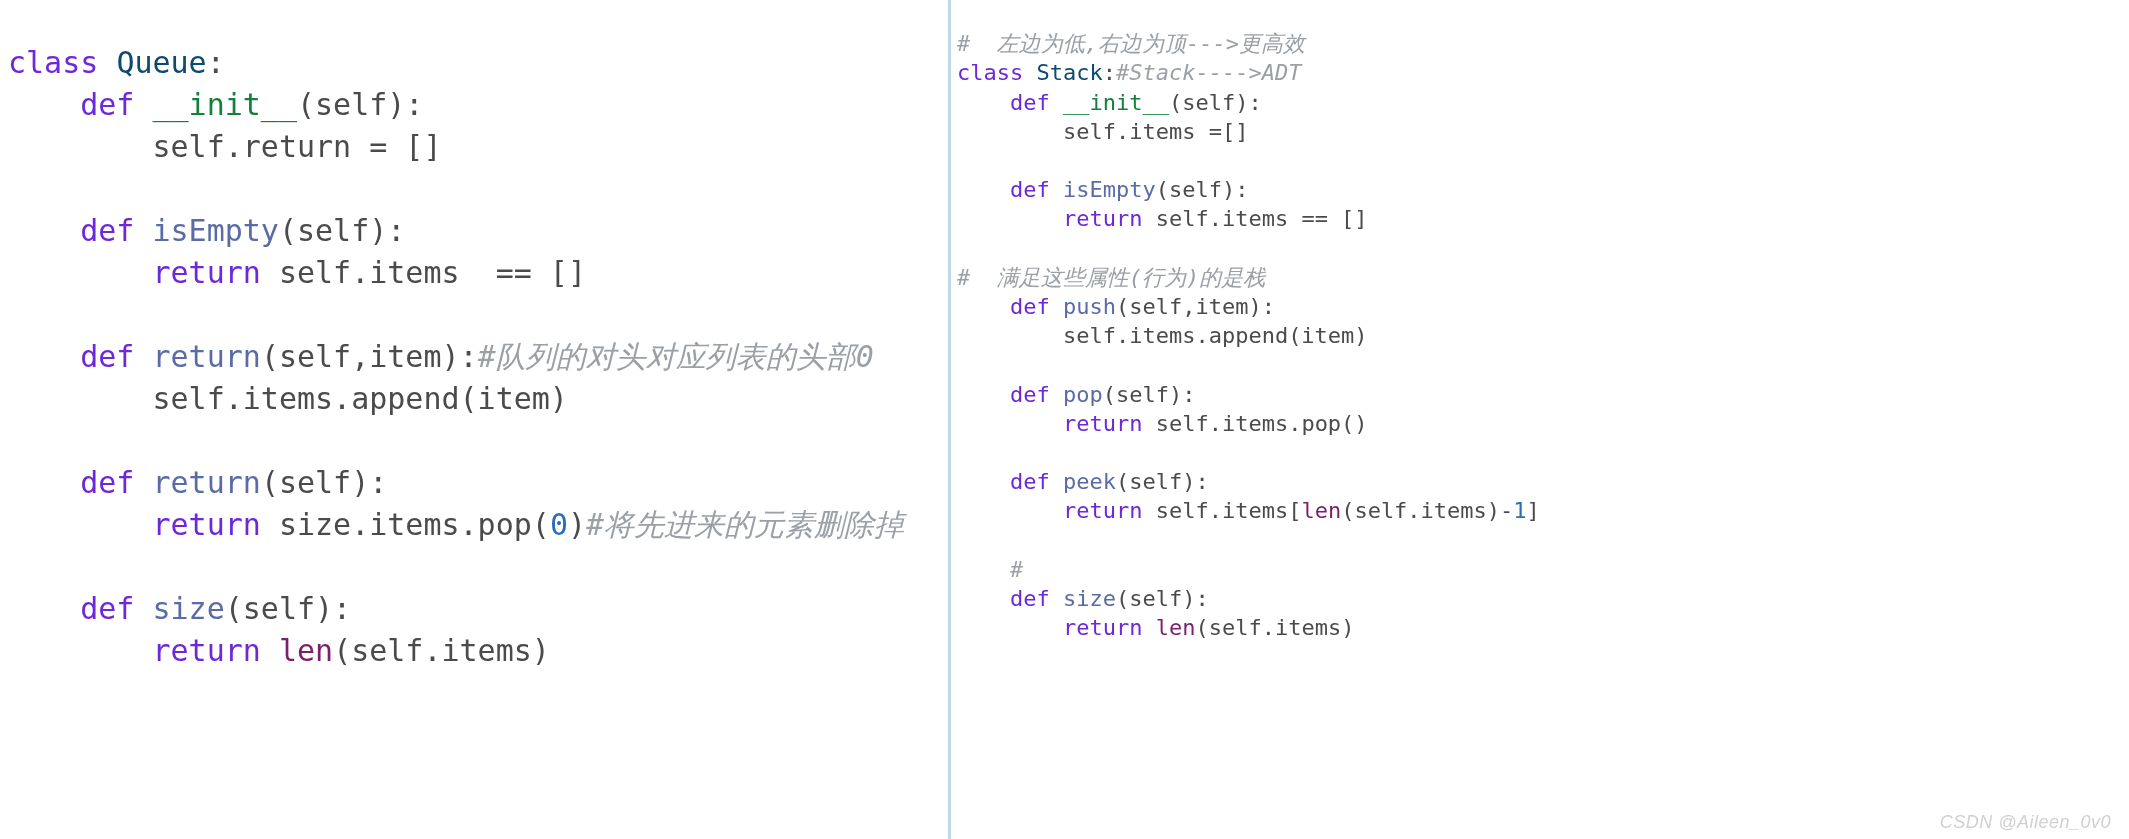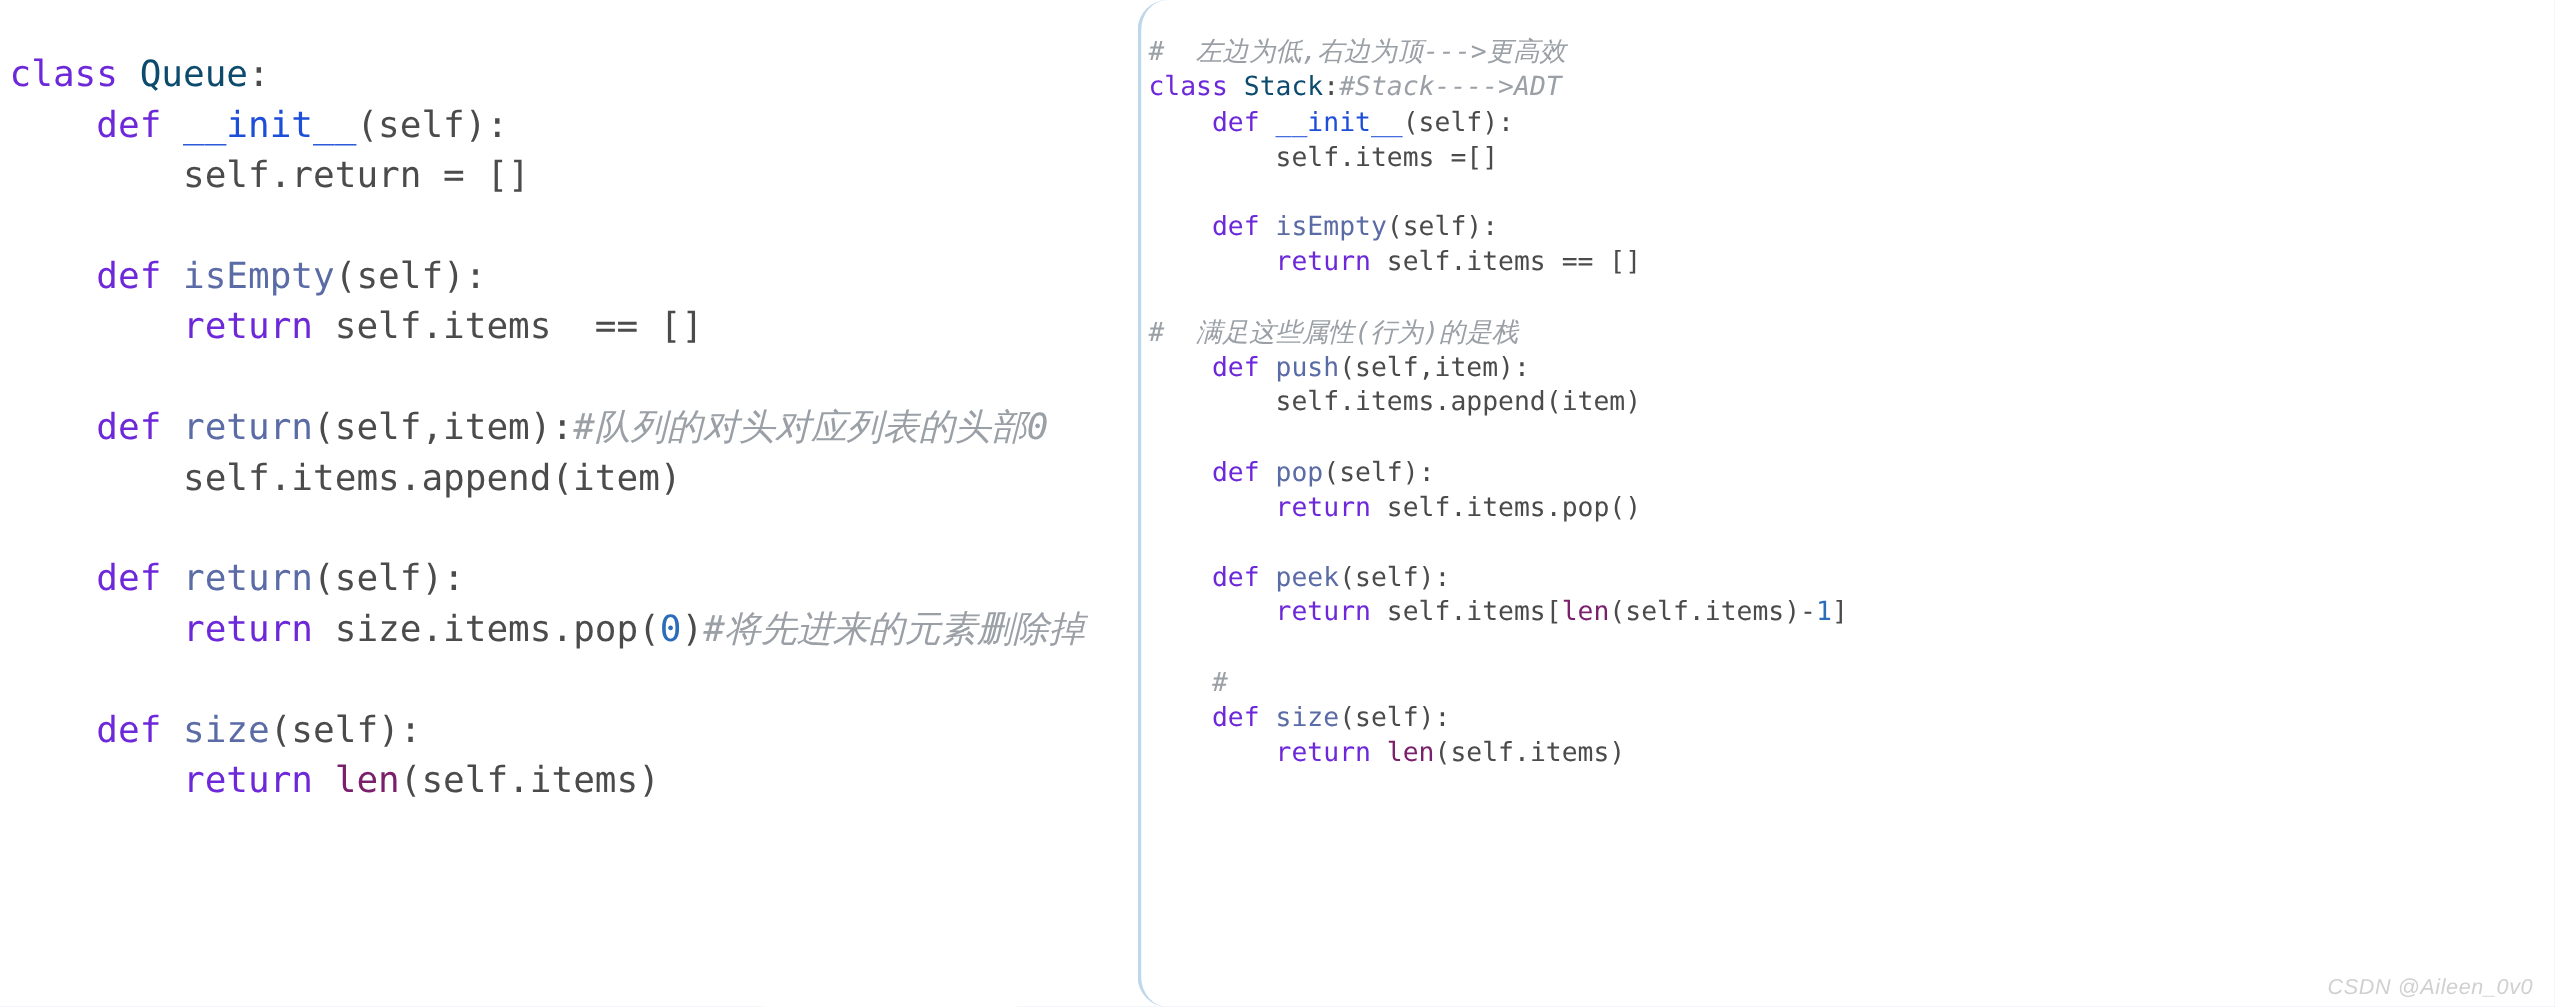--- a/index.html
+++ b/index.html
@@ -25,26 +25,25 @@
     color: #4b4b4b;
   }
   .pane-right {
     flex: 1;
     font-size: 22px;
     line-height: 29.2px;
     padding-top: 0px;
     padding-left: 6px;
     color: #4b4b4b;
     border-left: 3px solid #c0d7ea;
-    border-radius: 25px;
   }
   .kw   { color: #6d28d9; }    
   .fn   { color: #5a6ba6; }    
   .cls  { color: #0c4a6e; }    
-  .spec { color: #1d4ed8; }    
+  .spec { color: #15803d; }    
   .num  { color: #2b6db8; }    
   .cmt  { color: #9aa0a6; font-style: italic; }
   .builtin { color: #7a1f6c; } 
   .watermark {
     position: absolute;
     bottom: 6px;
     right: 18px;
     font-family: sans-serif;
     font-size: 18px;
     color: #d0d0d0;

